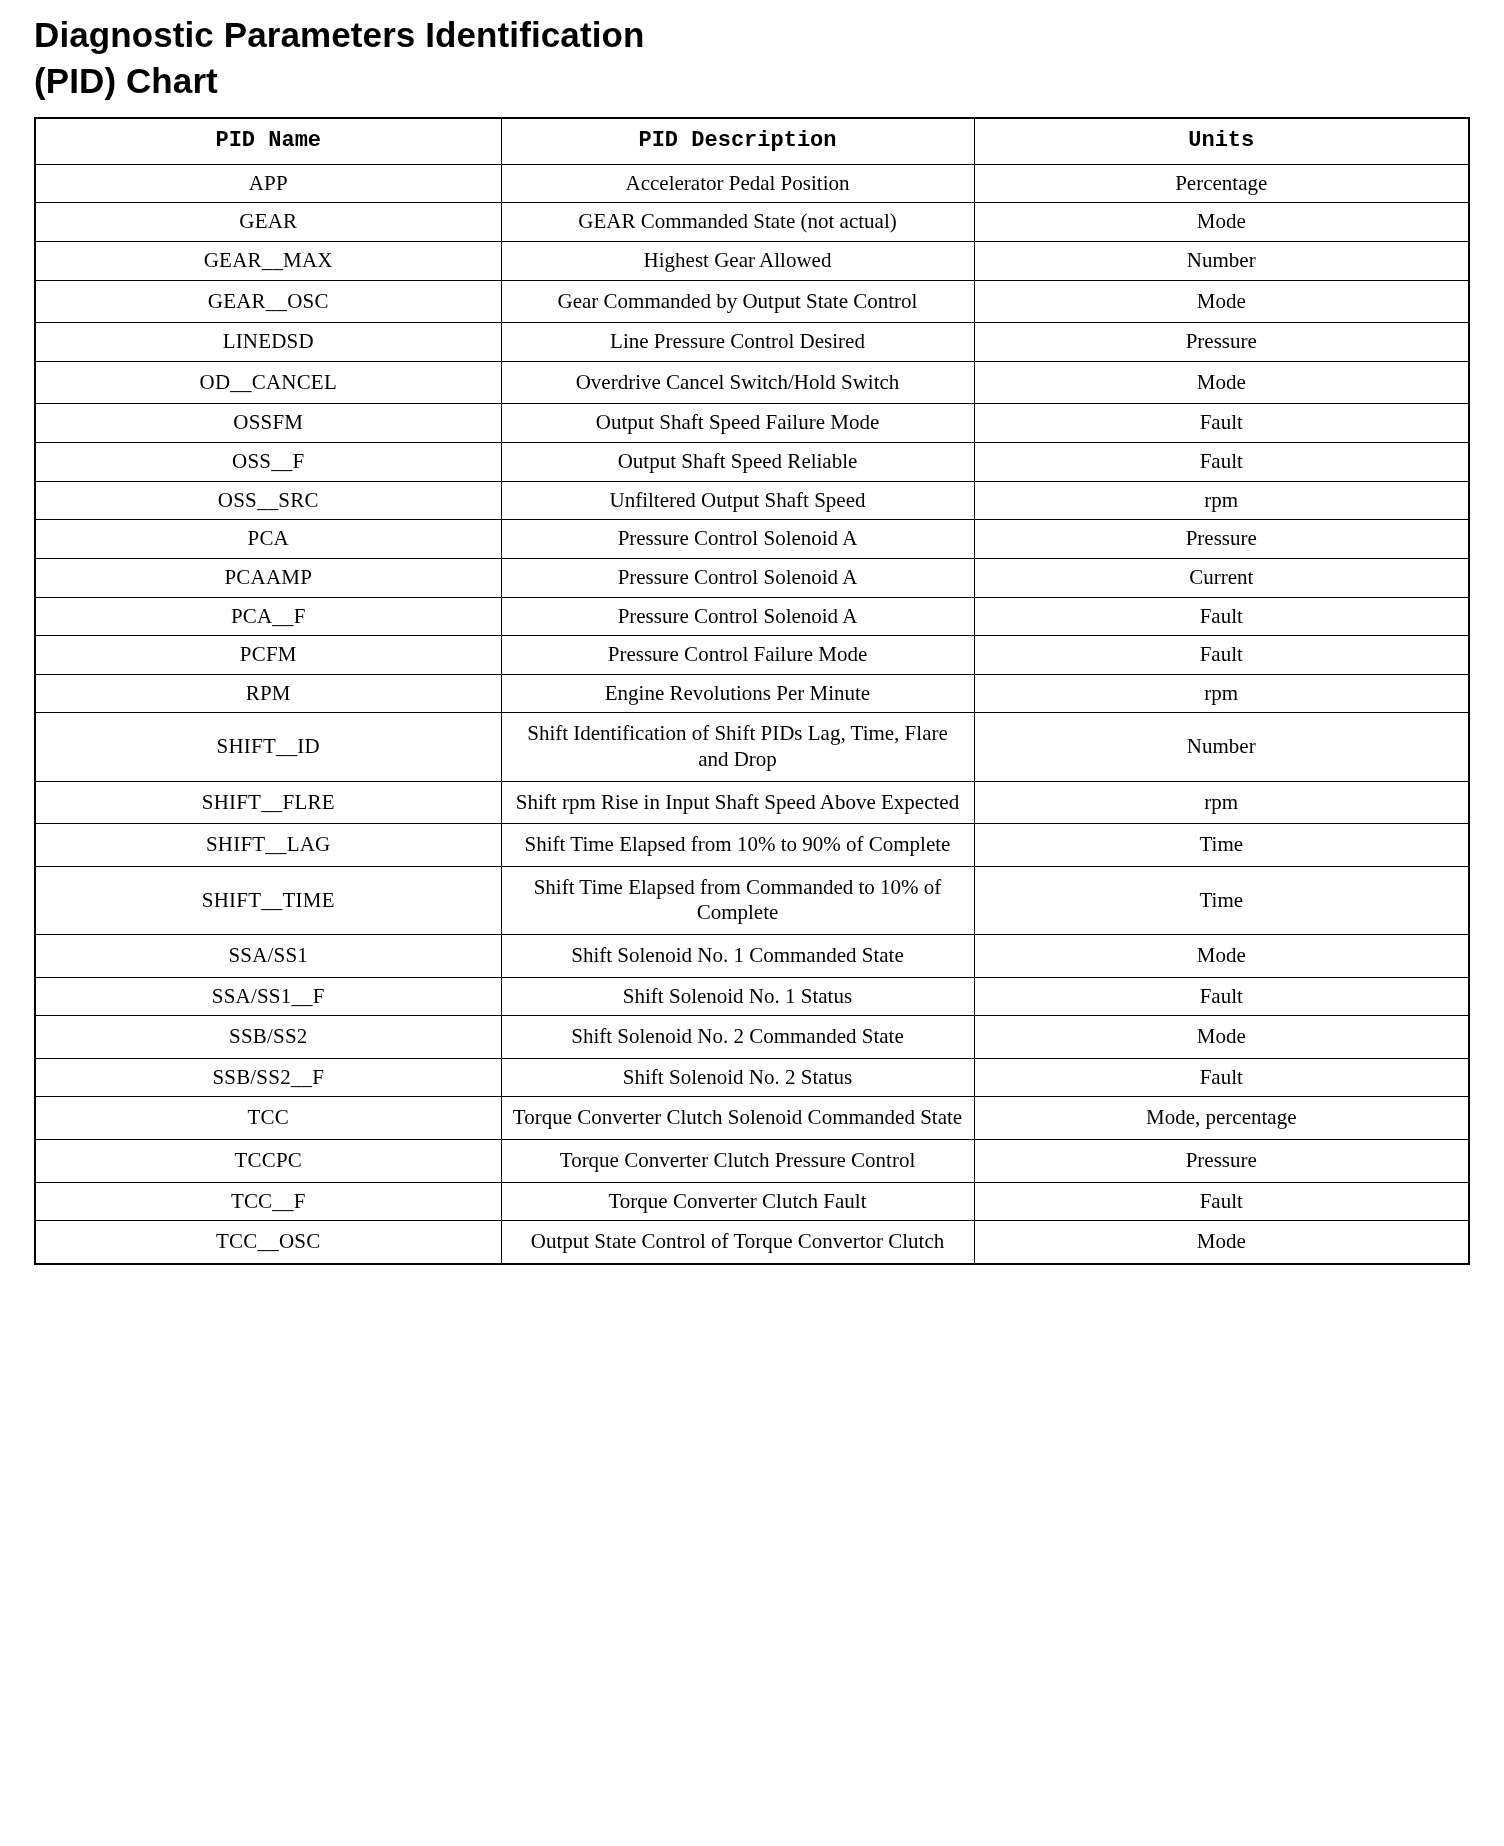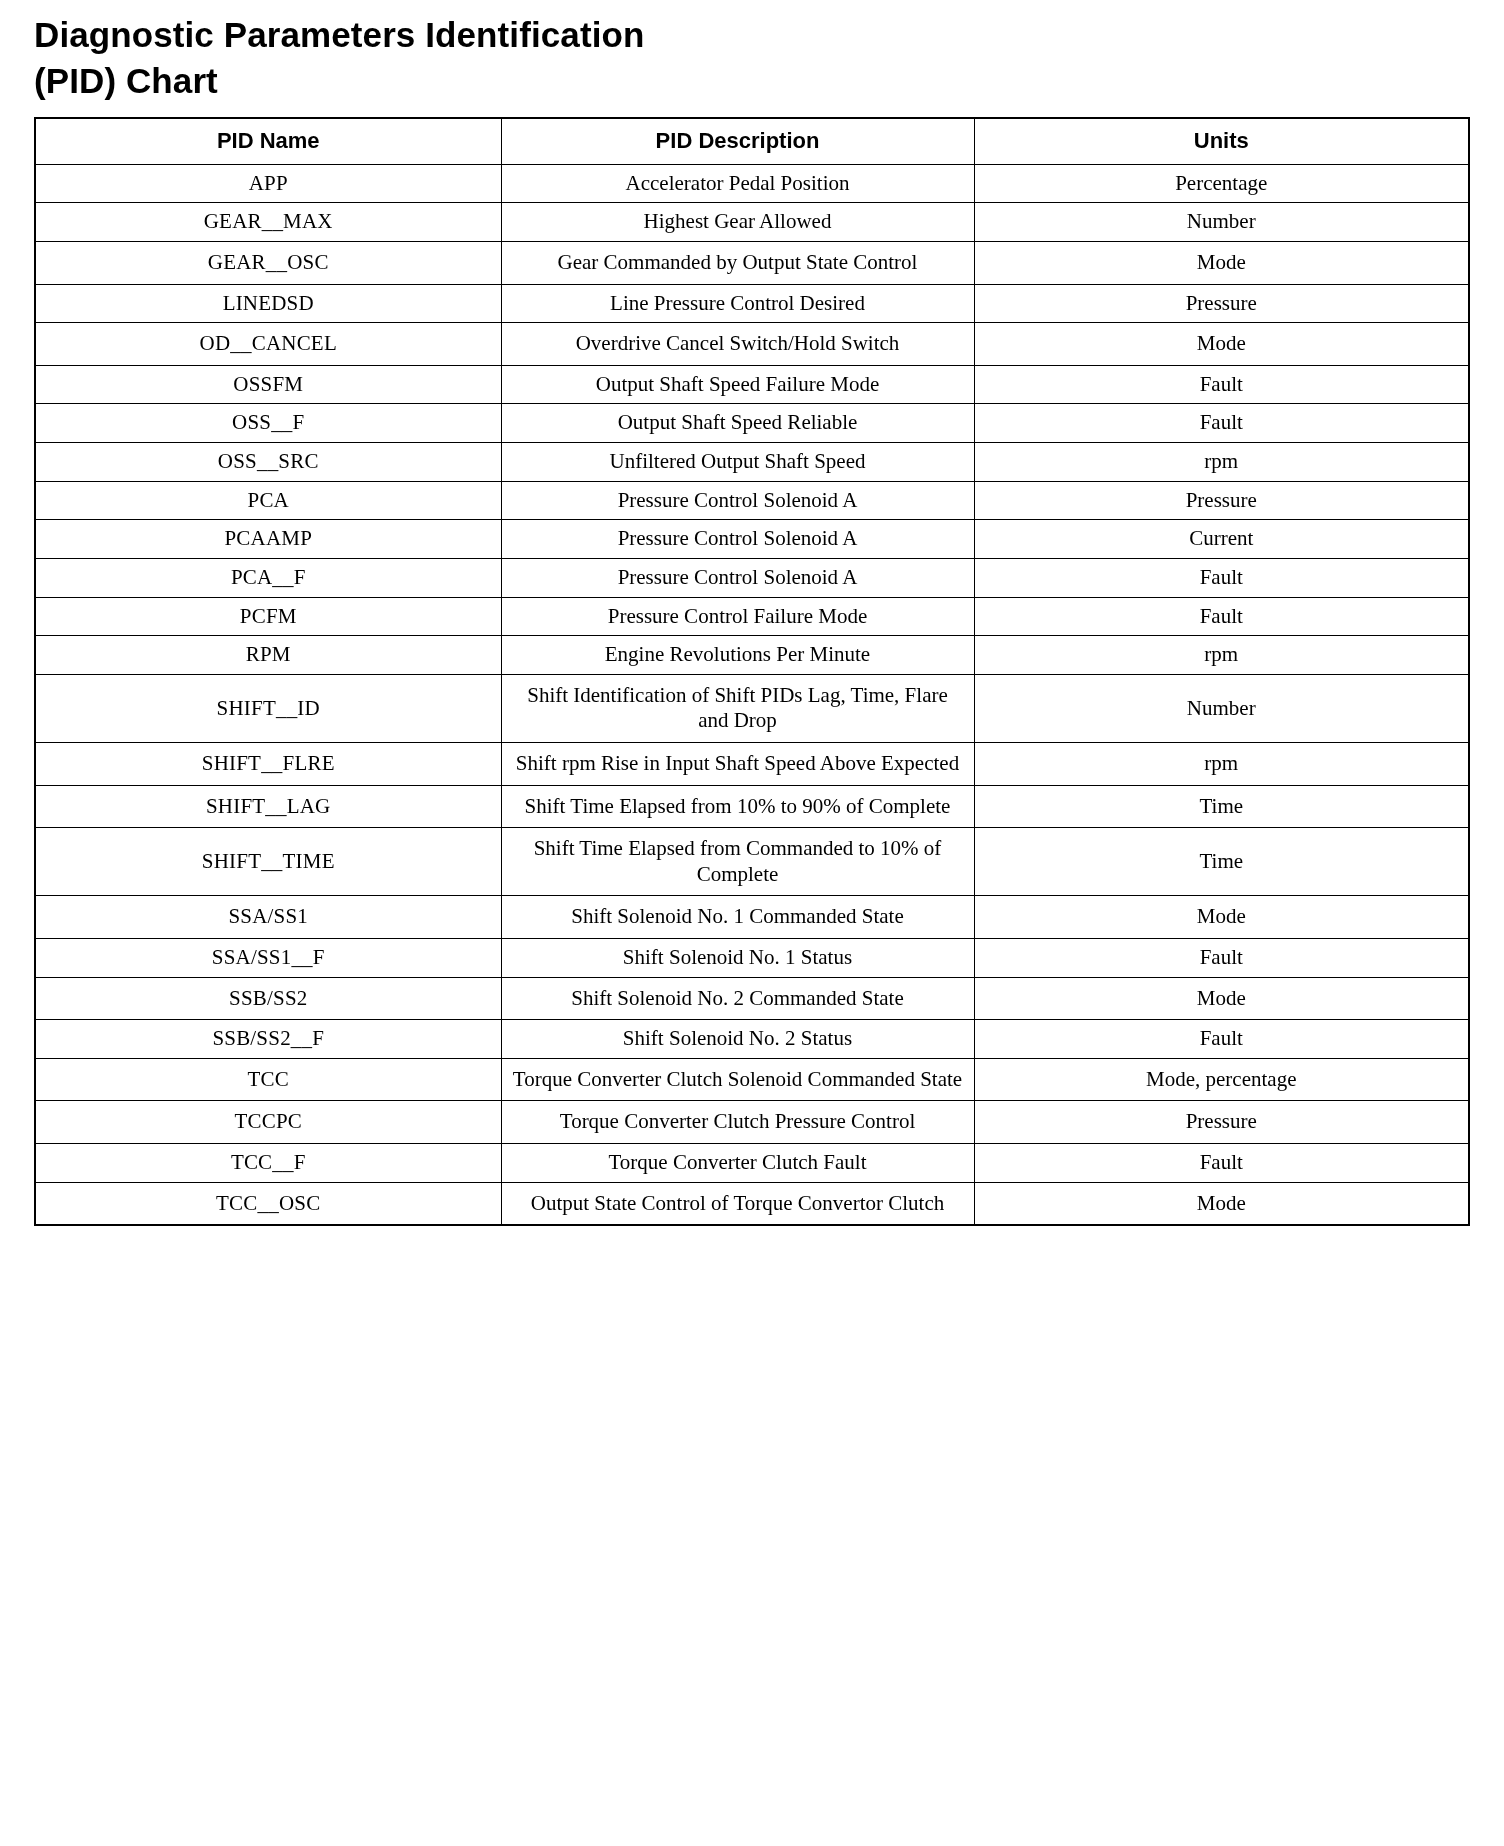--- a/index.html
+++ b/index.html
@@ -40,21 +40,21 @@
   table.pid-table th,
   table.pid-table td {
     border: 1px solid #000;
     text-align: center;
     vertical-align: middle;
     font-size: 21px;
     line-height: 1.22;
     padding: 6px 8px;
   }
   table.pid-table th {
-    font-family: Liberation Sans, sans-serif;
+    font-family: Liberation Mono, monospace;
     font-weight: bold;
     font-size: 22px;
     padding: 9px 8px;
   }
   table.pid-table td.name {
     letter-spacing: 0.2px;
   }
   table.pid-table tr.two-line td {
     padding-top: 8px;
     padding-bottom: 8px;
@@ -81,20 +81,25 @@
         <th>Units</th>
       </tr>
     </thead>
     <tbody>
         <tr>
           <td class="name">APP</td>
           <td class="desc">Accelerator Pedal Position</td>
           <td class="units">Percentage</td>
         </tr>
         <tr>
+          <td class="name">GEAR</td>
+          <td class="desc">GEAR Commanded State (not actual)</td>
+          <td class="units">Mode</td>
+        </tr>
+        <tr>
           <td class="name">GEAR__MAX</td>
           <td class="desc">Highest Gear Allowed</td>
           <td class="units">Number</td>
         </tr>
         <tr class="two-line">
           <td class="name">GEAR__OSC</td>
           <td class="desc">Gear Commanded by Output State Control</td>
           <td class="units">Mode</td>
         </tr>
         <tr>

